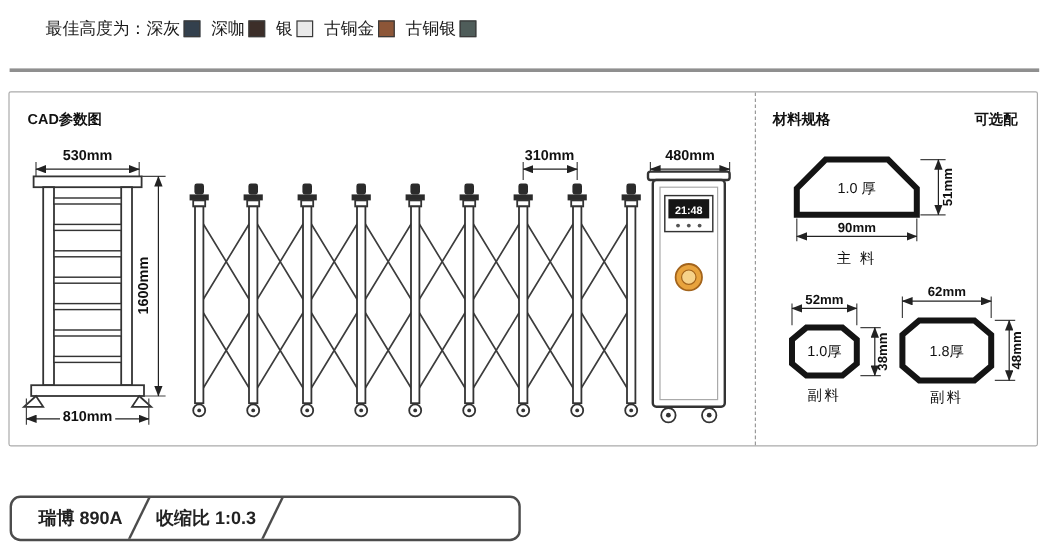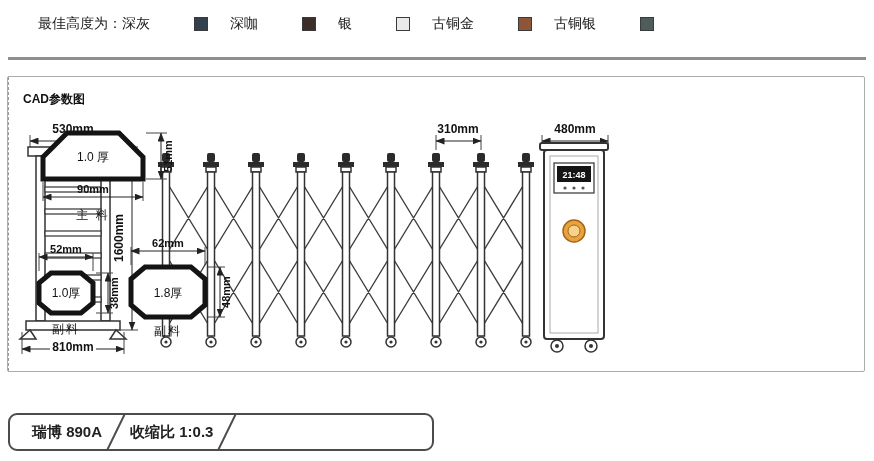--- a/index.html
+++ b/index.html
@@ -3,24 +3,24 @@
 <meta charset="utf-8">
 <style>
   * { box-sizing: border-box; }
   html,body { margin:0; padding:0; }
   body {
     width:874px; height:461px; background:#ffffff; position:relative;
     font-family:"Liberation Sans", sans-serif; color:#1a1a1a; overflow:hidden;
   }
   .hdr { position:absolute; top:15px; left:10px; display:flex; align-items:center; font-size:14px; white-space:nowrap; }
   .hdr .gap { width:28px; }
-  .coloritem { display:flex; align-items:center; margin-right:22px;gap:41px; }
+  .coloritem { display:flex; align-items:center; margin-right:9px; }
   .swatch { width:14px; height:14px; border:1px solid #3a3a3a; margin-left:3px; }
   .rule { position:absolute; top:57px; left:8px; width:858px; height:3px; background:#8f8f8f; }
-  .panel { position:absolute; top:76px; left:7px; width:858px; height:296px; border:1px solid #ababab; border-radius:2px; display:flex; background:#fff;flex-direction:column; }
+  .panel { position:absolute; top:76px; left:7px; width:858px; height:296px; border:1px solid #ababab; border-radius:2px; display:flex; background:#fff; }
   .cad { width:621px; position:relative; }
   .mat { flex:1; border-left:1px dashed #9a9a9a; position:relative; }
   .sec-title { font-size:12px; font-weight:bold; color:#111; }
   .cad-title { position:absolute; top:14px; left:15px; }
   .mat-head { position:absolute; top:14px; left:14px; right:16px; display:flex; justify-content:space-between; }
   svg.cad-svg { position:absolute; left:6px; top:26px; }
   svg.mat-svg { position:absolute; left:4px; top:28px; }
   .dim { stroke:#222; stroke-width:1; fill:none; }
   .ext { stroke:#444; stroke-width:1; }
   .part { fill:#fff; stroke:#333; stroke-width:1.5; }
@@ -178,20 +178,24 @@
           <circle cx="543" cy="243" r="6" class="part"></circle>
           <circle cx="543" cy="243" r="2" fill="#333"></circle>
           <circle cx="577" cy="243" r="6" class="part"></circle>
           <circle cx="577" cy="243" r="2" fill="#333"></circle>
         </g>
       </g>
     </svg>
   </div>
 
   <div class="mat">
+    <div class="mat-head">
+      <span class="sec-title">材料规格</span>
+      <span class="sec-title">可选配</span>
+    </div>
 
     <svg class="mat-svg" width="226" height="258" viewBox="0 0 226 258">
       <defs>
         <marker id="m2e" markerWidth="9" markerHeight="7" refX="8.5" refY="3.5" orient="auto" markerUnits="userSpaceOnUse">
           <path d="M0,0 L9,3.5 L0,7 Z" fill="#222"></path>
         </marker>
         <marker id="m2s" markerWidth="9" markerHeight="7" refX="0.5" refY="3.5" orient="auto" markerUnits="userSpaceOnUse">
           <path d="M9,0 L0,3.5 L9,7 Z" fill="#222"></path>
         </marker>
       </defs>

